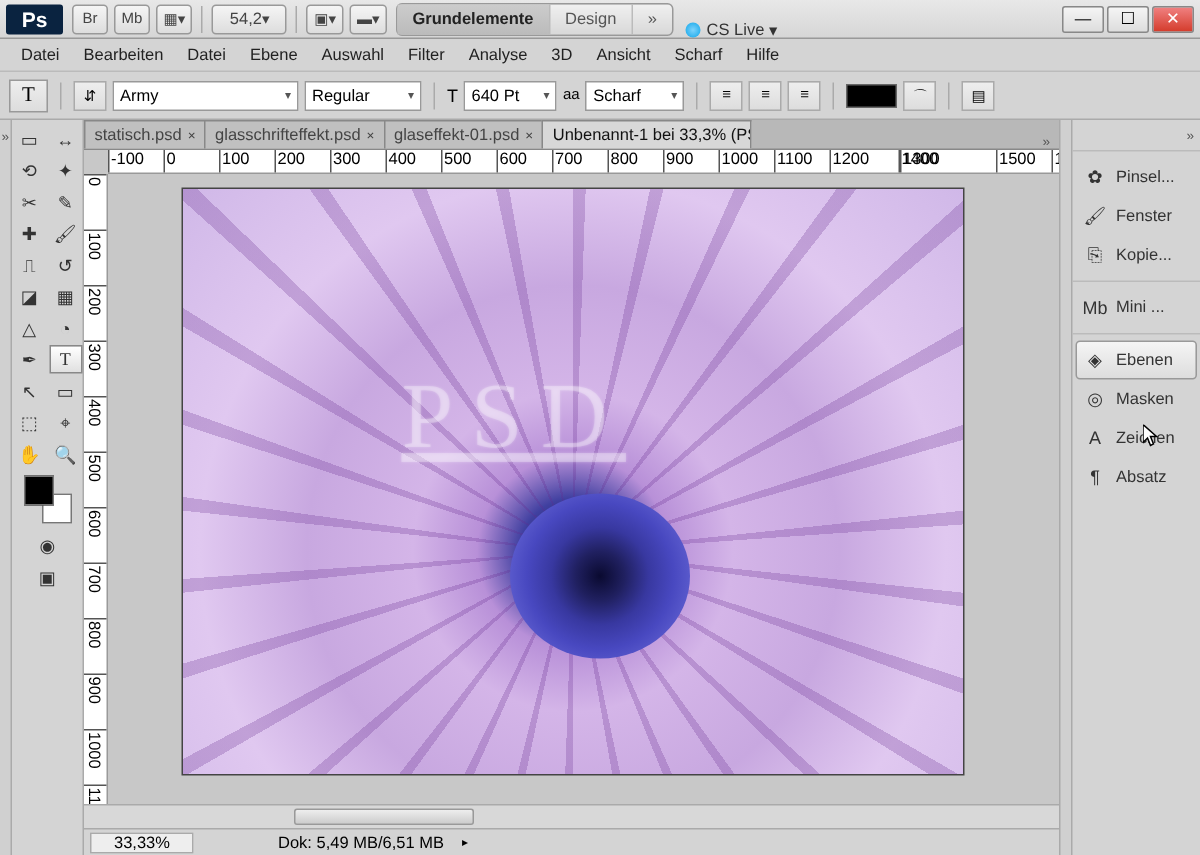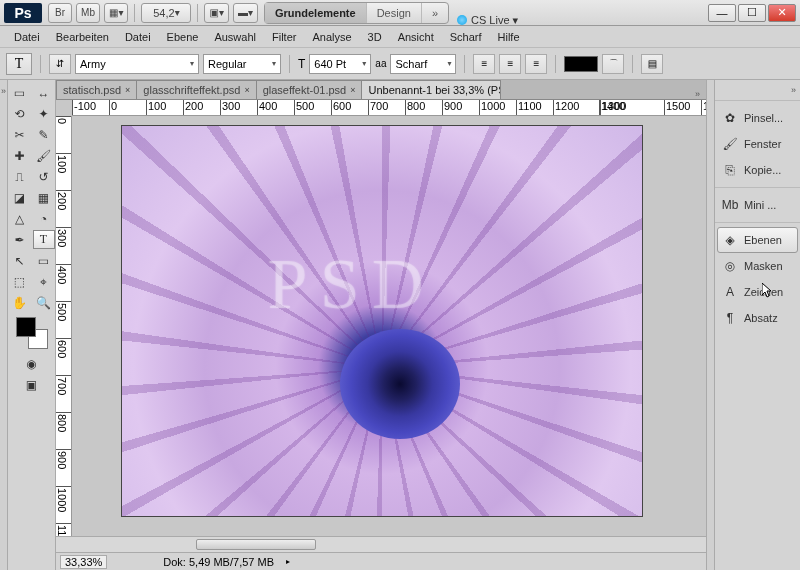--- a/index.html
+++ b/index.html
@@ -52,24 +52,24 @@
 .ruler-h .tick { position:absolute; top:0; border-left:1px solid #555; height:16px; padding-left:1px; }
 .workspace-body { flex:1; display:flex; position:relative; }
 .ruler-v { width:16px; background:#fff; border-right:1px solid #999; position:relative; overflow:hidden; font-size:8px; }
 .ruler-v .tick { position:absolute; left:0; border-top:1px solid #555; width:16px; writing-mode:vertical-lr; padding-top:1px; }
 .canvas-wrap { flex:1; background:#c8c8c8; position:relative; overflow:hidden; }
 .canvas { position:absolute; top:10px; left:50px; width:520px; height:390px; background:#000; box-shadow:0 0 0 1px #444; }
 .flower { width:100%; height:100%; background: radial-gradient(circle at 50% 62%, #1a1a5a 0%, #2d2d7a 6%, #4040a0 10%, #b890d8 18%, #d4b5e8 30%, #c8a8e0 50%, #e0c8f0 70%, #d0b8e8 100%); position:relative; overflow:hidden;}
 .center-disk { position:absolute; top:52%; left:42%; width:120px; height:110px; border-radius:50%; background: radial-gradient(circle, #0a0a30 0%, #202060 20%, #3838a0 40%, #4848c0 60%, #6060d0 80%); }
 .center-disk::before, .center-disk::after { content:""; position:absolute; border-radius:50%; }
 .petal-lines { position:absolute; inset:0; background: repeating-conic-gradient(from 0deg at 50% 62%, rgba(100,40,140,0.25) 0deg 2deg, transparent 2deg 12deg); }
-.watermark { position:absolute; top:30%; left:28%; font-family: Georgia, serif; font-size:72px; color:rgba(255,255,255,0.25); letter-spacing:12px; text-shadow:0 0 2px rgba(255,255,255,0.3); }
+.watermark { position:absolute; top:30%; left:28%; font-family: Georgia, serif; font-size:62px; color:rgba(255,255,255,0.25); letter-spacing:12px; text-shadow:0 0 2px rgba(255,255,255,0.3);text-decoration:underline; }
 
 .statusbar { height:18px; background:#d4d4d4; border-top:1px solid #aaa; display:flex; align-items:center; font-size:10px; padding:0 4px; gap:8px; }
-.statusbar .field { border:1px solid #aaa; background:#eee; padding:0 4px; height:14px; display:flex; align-items:center;}
+.statusbar .field { border:1px solid #aaa; background:#eee; padding:0 15px; height:14px; display:flex; align-items:center;}
 .scroll-h { height:16px; background:#d8d8d8; border-top:1px solid #aaa; position:relative; }
 .scroll-h .thumb { position:absolute; left:140px; top:2px; width:120px; height:11px; background:linear-gradient(#eee,#ccc); border:1px solid #999; border-radius:2px;}
 
 .right-gutter { width:8px; background:#d0d0d0; border-left:1px solid #aaa; }
 .right-panel { width:86px; background:#d4d4d4; border-left:1px solid #aaa; display:flex; flex-direction:column; }
 .rp-header { height:20px; display:flex; justify-content:flex-end; align-items:center; padding-right:4px; font-size:9px; color:#555;}
 .rp-group { border-top:1px solid #bbb; padding:4px 2px; }
 .rp-item { height:26px; display:flex; align-items:center; padding:0 4px; gap:6px; color:#333; cursor:pointer; border:1px solid transparent; border-radius:3px;}
 .rp-item.sel { background:linear-gradient(#f5f5f5,#ddd); border:1px solid #999; }
 .rp-icon { width:16px; height:16px; display:flex; align-items:center; justify-content:center; font-size:12px; }
@@ -277,21 +277,21 @@
           </div>
         </div>
       </div>
     </div>
     <div class="scroll-h">
         <div class="thumb"></div>
       </div>
     <div class="statusbar">
       <div class="field">33,33%</div>
       <div style="width:40px"></div>
-      <div>Dok: 5,49 MB/7,57 MB</div>
+      <div>Dok: 5,49 MB/6,51 MB</div>
       <span style="margin-left:4px;font-size:8px">▸</span>
     </div>
   </div>
 
   <div class="right-gutter"></div>
 
   <div class="right-panel">
     <div class="rp-header">»</div>
     <div class="rp-group" id="rpg1">
         <div class="rp-item">

